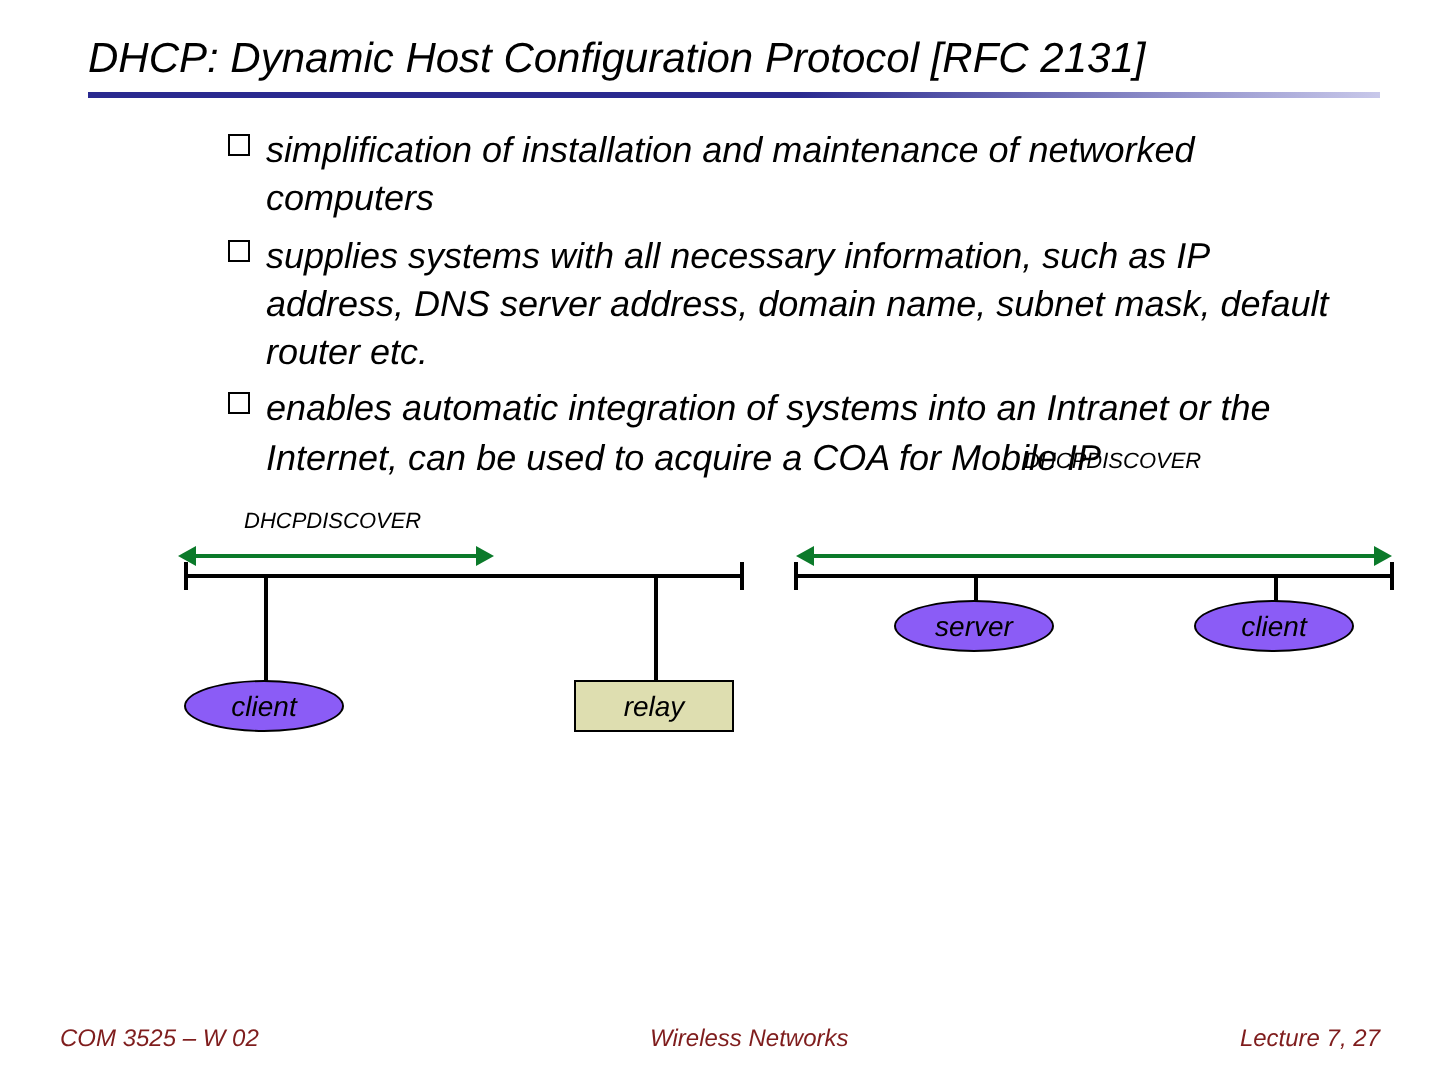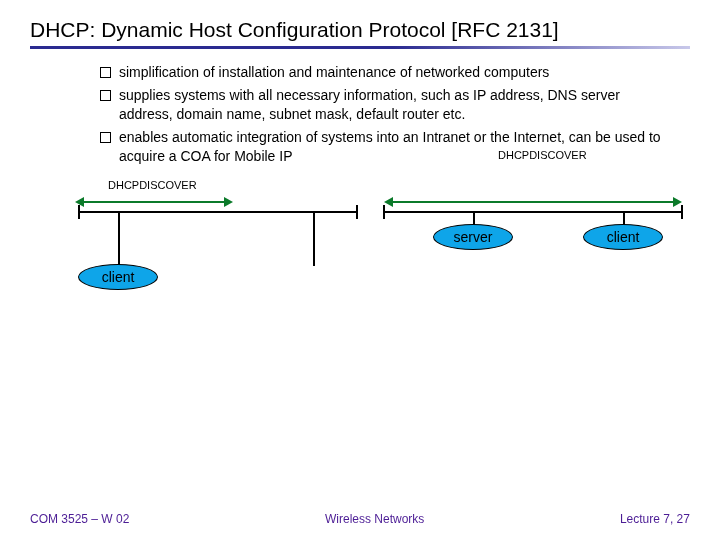--- a/index.html
+++ b/index.html
@@ -5,24 +5,25 @@
   body {
     margin: 0;
     padding: 0;
     font-family: Arial, Helvetica, sans-serif;
     background: #fff;
     width: 720px;
     height: 540px;
     overflow: hidden;
   }
   .slide {
-    padding: 18px 30px 0 30px;
+    padding: 18px 30px 0 44px;
     box-sizing: border-box;
     height: 100%;
     position: relative;
+    font-style: italic;
   }
   .title {
     font-size: 21px;
     font-weight: normal;
     color: #000;
     margin: 0 0 4px 0;
   }
   .title-rule {
     height: 3px;
     background: linear-gradient(to right, #2a2a90 0%, #2a2a90 55%, #c8c8ea 100%);
@@ -31,21 +32,21 @@
   .section-heading {
     font-size: 18px;
     margin: 8px 0 6px 18px;
   }
   .bullet-list {
     list-style: none;
     padding: 0;
     margin: 0 18px 0 70px;
   }
   .bullet-list li {
-    font-size: 14px;
+    font-size: 18px;
     line-height: 1.35;
     margin-bottom: 4px;
     display: flex;
     align-items: flex-start;
   }
   .bullet-box {
     display: inline-block;
     width: 9px;
     height: 9px;
     border: 1px solid #000;
@@ -79,21 +80,21 @@
     position: absolute;
     border: 1px solid #000;
     font-size: 14px;
     display: flex;
     align-items: center;
     justify-content: center;
     box-sizing: border-box;
   }
   .node.ellipse {
     border-radius: 50%;
-    background: #0ea5e9;
+    background: #8b5cf6;
   }
   .node.rect {
     background: #dedeb0;
   }
   .arrow-line {
     position: absolute;
     height: 2px;
     background: #0b7a2a;
   }
   .arrow-head {
@@ -104,21 +105,21 @@
     border-bottom: 5px solid transparent;
   }
   .arrow-head.right { border-left: 9px solid #0b7a2a; }
   .arrow-head.left  { border-right: 9px solid #0b7a2a; }
   .footer {
     position: absolute;
     bottom: 14px;
     left: 30px;
     right: 30px;
     font-size: 12px;
-    color: #4c1d95;
+    color: #7f1d1d;
     display: flex;
     justify-content: space-between;
   }
 </style>
 </head>
 <body>
 
 <div class="slide">
   <h1 class="title">DHCP: Dynamic Host Configuration Protocol [RFC 2131]</h1>
   <div class="title-rule"></div>
@@ -159,20 +160,21 @@
     <div class="arrow-head left" style="left:-3px; top:28px;"></div>
     <div class="arrow-head right" style="left:146px; top:28px;"></div>
 
     <div class="arrow-line" style="left:315px; top:32px; width:280px;"></div>
     <div class="arrow-head left" style="left:306px; top:28px;"></div>
     <div class="arrow-head right" style="left:595px; top:28px;"></div>
 
     <div class="node ellipse" style="left:355px; top:55px; width:80px; height:26px;">server</div>
     <div class="node ellipse" style="left:505px; top:55px; width:80px; height:26px;">client</div>
     <div class="node ellipse" style="left:0; top:95px; width:80px; height:26px;">client</div>
+    <div class="node rect" style="left:195px; top:95px; width:80px; height:26px;">relay</div>
   </div>
 
   <div class="footer">
     <span>COM 3525 – W 02</span>
     <span>Wireless Networks</span>
     <span>Lecture 7, 27</span>
   </div>
 </div>
 
 </body></html>

